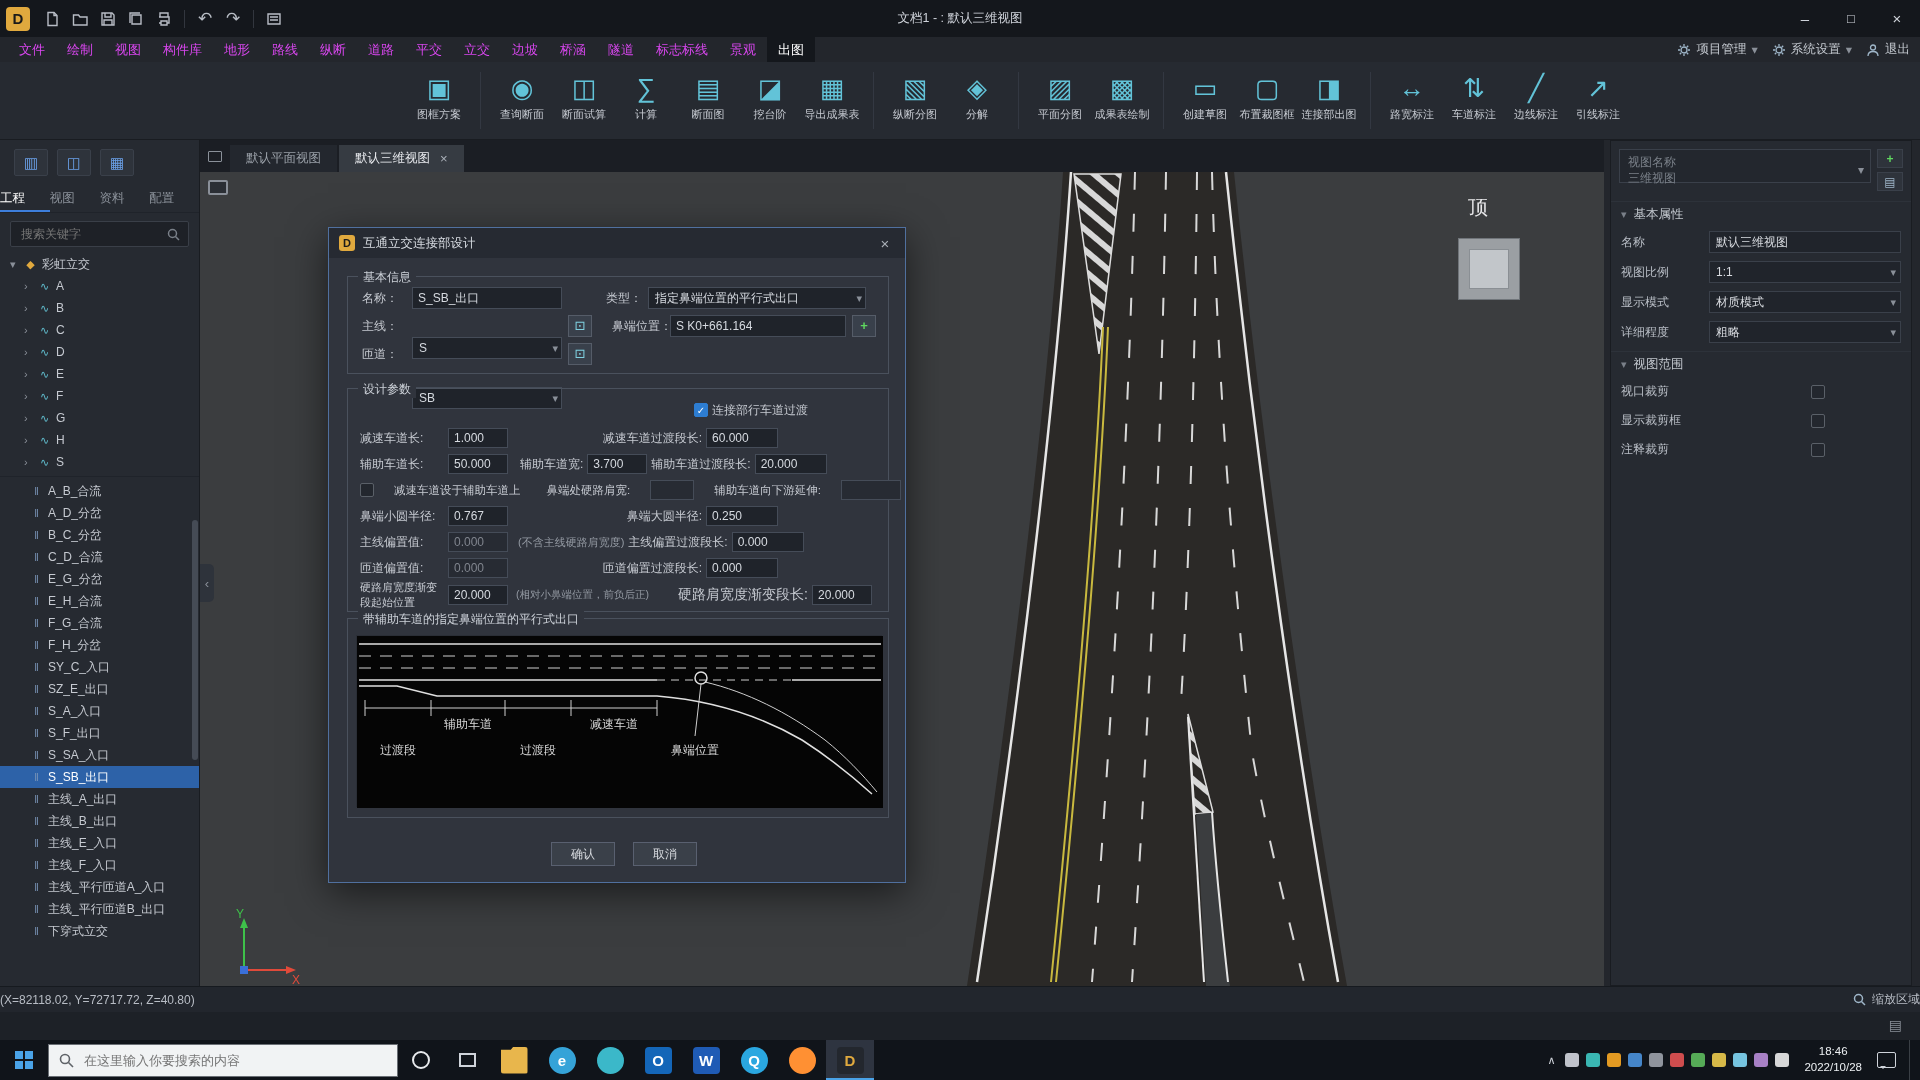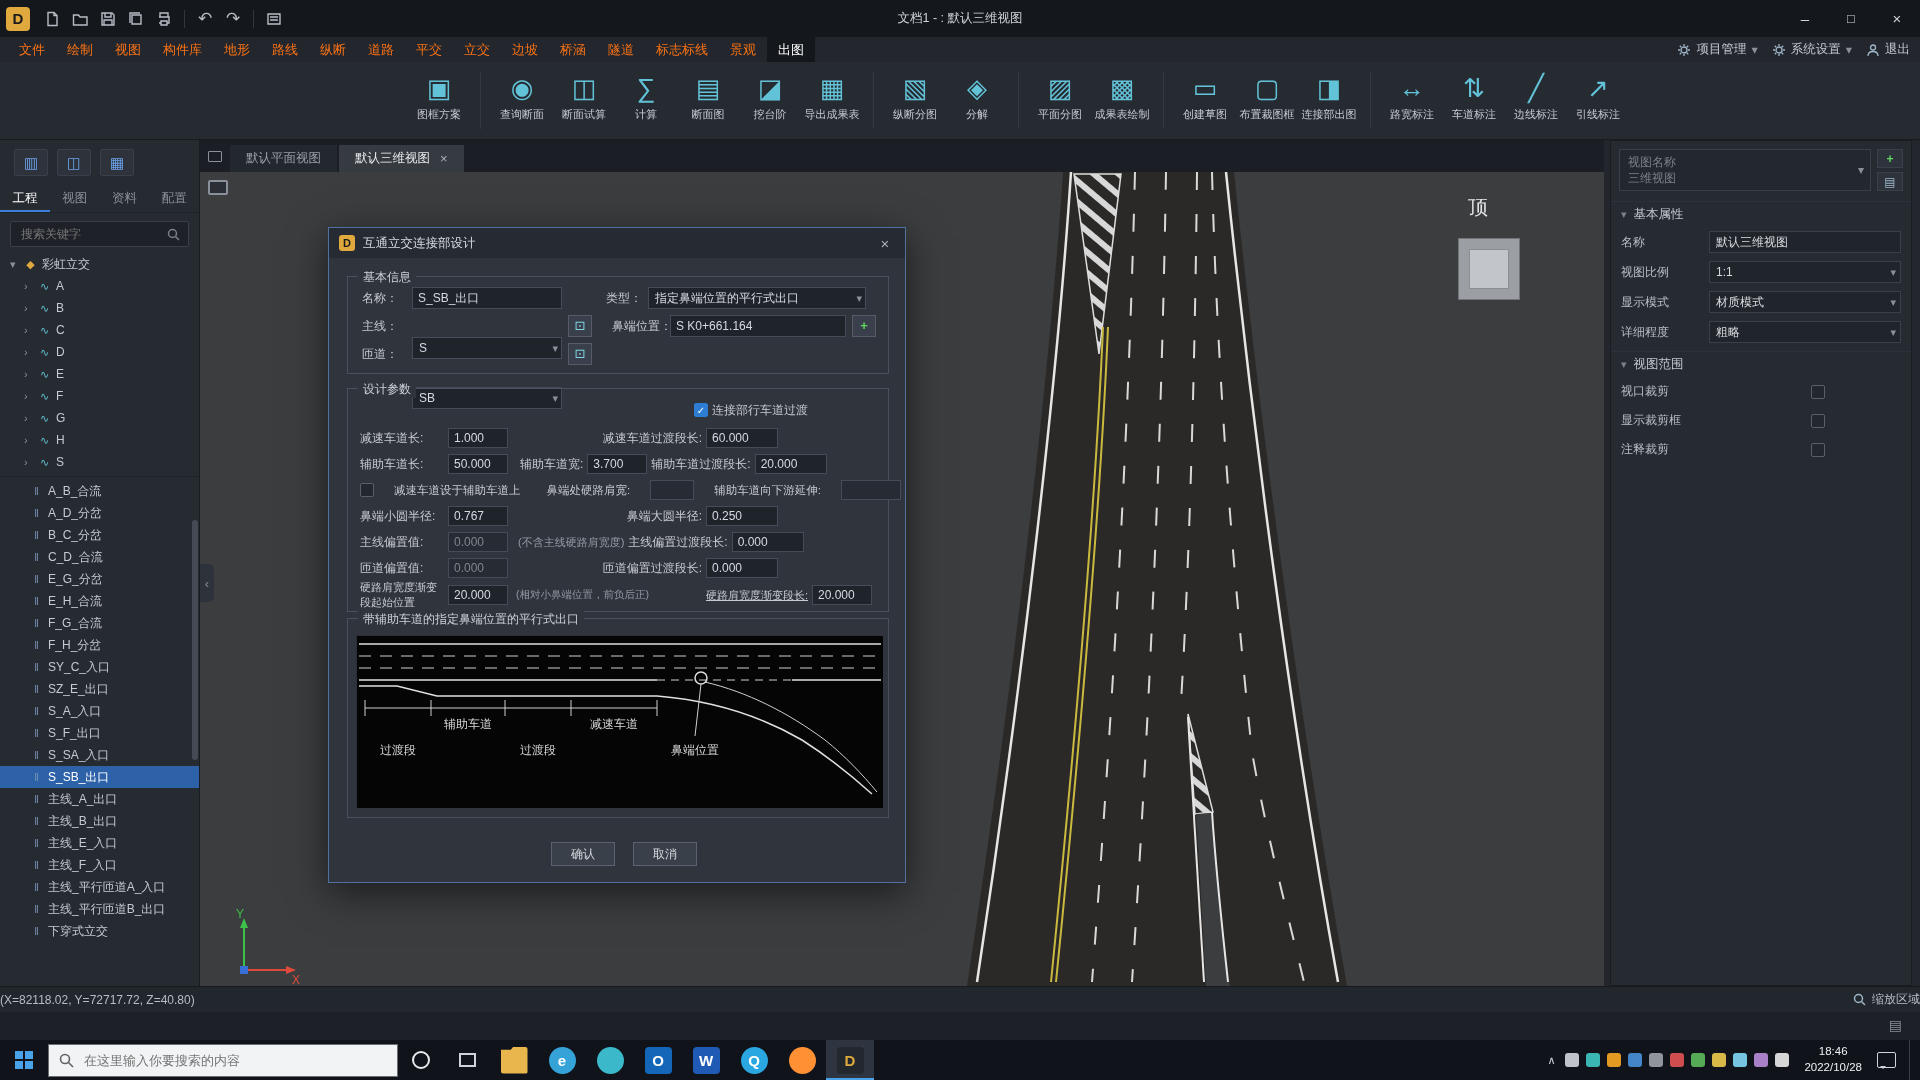--- a/index.html
+++ b/index.html
@@ -24,40 +24,40 @@
     display:flex;align-items:center;justify-content:center;border-radius:4px;margin-right:8px;}
   .qa{width:28px;height:26px;display:flex;align-items:center;justify-content:center;color:#b8bdc5;border-radius:2px;}
   .qa svg{stroke:#b8bdc5;fill:none;stroke-width:1.4;}
   .qa-sep{width:1px;height:18px;background:#32363e;margin:0 6px;}
   .qa.txt{font-size:17px;color:#b8bdc5;}
   #win-title{position:absolute;left:50%;transform:translateX(-50%);font-size:12.5px;color:#cfd3da;white-space:nowrap;}
   .winbtns{position:absolute;right:0;top:0;height:37px;display:flex;}
   .winbtn{width:46px;height:37px;display:flex;align-items:center;justify-content:center;color:#cfd3da;font-size:15px;}
   
   #menubar{position:absolute;left:0;top:37px;right:0;height:25px;background:#23262c;display:flex;align-items:stretch;padding-left:8px;}
-  .mtab{padding:0 11px;line-height:25px;font-size:13px;color:#f97316;white-space:nowrap;}
+  .mtab{padding:0 11px;line-height:25px;font-size:13px;color:#d946ef;white-space:nowrap;}
   .mtab.active{background:#14171c;color:#ffffff;}
   #menu-right{position:absolute;right:10px;top:37px;height:25px;display:flex;align-items:center;gap:14px;font-size:12.5px;color:#c2c7ce;}
   #menu-right .mr{display:flex;align-items:center;gap:5px;}
   #menu-right svg{stroke:#9fb6c9;fill:none;stroke-width:1.3;}
   #menu-right .g-chevdown{color:#8a9099;}
   
   #ribbon{position:absolute;left:0;top:62px;right:0;height:78px;background:#262a31;border-bottom:1px solid #191c21;display:flex;padding-left:400px;}
   .rgroup{display:flex;padding:0 8px;align-items:flex-start;}
   .rsep{width:1px;background:#333842;margin:10px 2px;}
   .ritem{width:62px;padding-top:9px;display:flex;flex-direction:column;align-items:center;gap:2px;}
   .rglyph{font-size:26px;line-height:34px;height:34px;color:#62c3d8;}
   .rlabel{font-size:11px;color:#c6cad1;white-space:nowrap;}
   
   #sidebar{position:absolute;left:0;top:140px;width:200px;bottom:94px;background:#262a31;border-right:1px solid #191c21;}
   .side-icons{display:flex;gap:9px;padding:9px 0 4px 14px;}
   .side-icon{width:34px;height:27px;background:#2e333b;border:1px solid #3a404a;color:#6aa0e8;font-size:15px;
     display:flex;align-items:center;justify-content:center;border-radius:2px;}
   .side-tabs{display:flex;height:29px;border-bottom:1px solid #1f232a;margin-top:4px;}
-  .side-tab{flex:1;text-align:center;line-height:29px;font-size:12.5px;color:#8a9099;}
+  .side-tab{flex:1;text-align:left;line-height:29px;font-size:12.5px;color:#8a9099;}
   .side-tab.active{color:#ffffff;border-bottom:2px solid #3d7edb;}
   .side-search{margin:8px 10px 6px 10px;height:26px;background:#1e2127;border:1px solid #3a3f48;display:flex;align-items:center;padding:0 8px;border-radius:2px;}
   .side-search input{flex:1;background:transparent;border:none;outline:none;color:#aab0b8;font-size:12px;font-family:inherit;min-width:0;}
   .side-search svg{stroke:#7a8089;fill:none;stroke-width:1.5;}
   .trow{height:22px;display:flex;align-items:center;font-size:12px;color:#c6cad1;gap:5px;padding-left:10px;white-space:nowrap;}
   .trow .chev{color:#8a9099;width:9px;font-size:11px;flex:none;}
   .chev.exp::after{content:"▾";}
   .chev.col::after{content:"›";}
   .ticon{flex:none;font-size:11px;width:13px;text-align:center;}
   .ticon.root::after{content:"◆";color:#e0a93e;}
@@ -114,21 +114,21 @@
   .w44{width:44px;flex:none;}
   .ml-auto{margin-left:auto;}
   .note{color:#949aa3;font-size:11px;white-space:nowrap;}
   .dlg-btn{position:absolute;width:64px;height:24px;background:#3a4049;border:1px solid #596070;color:#d8dbe0;font-size:12px;
     display:flex;align-items:center;justify-content:center;top:614px;}
   #preview-box{position:absolute;left:8px;top:16px;width:526px;height:172px;background:#050505;border:1px solid #2a2e36;}
   
   #props{position:absolute;left:1610px;right:8px;top:140px;bottom:94px;background:#262a31;border:1px solid #191c21;}
   .props-title{height:30px;line-height:30px;padding-left:12px;font-size:13px;color:#d2d6dd;border-bottom:1px solid #1f232a;}
   .sel-row{display:flex;gap:6px;padding:8px 8px 6px 8px;}
-  .sel-box{flex:1;height:42px;border:1px solid #3a404a;background:#23272e;padding:4px 8px;color:#7a8089;font-size:12px;line-height:16px;position:relative;}
+  .sel-box{flex:1;height:34px;border:1px solid #3a404a;background:#23272e;padding:4px 8px;color:#7a8089;font-size:12px;line-height:16px;position:relative;}
   .sel-box .sel-chev{position:absolute;right:6px;top:12px;color:#8a9099;}
   .sel-btns{width:26px;display:flex;flex-direction:column;gap:4px;}
   .sel-mini{height:19px;background:#2e333b;border:1px solid #3a404a;color:#9fb6c9;font-size:12px;display:flex;align-items:center;justify-content:center;}
   .sect-h{height:26px;display:flex;align-items:center;gap:7px;padding-left:10px;color:#c2c7ce;font-size:12.5px;border-top:1px solid #2d323a;margin-top:4px;}
   .sect-h .g-chevdown{color:#7a8089;font-size:11px;}
   .prow2{height:30px;display:flex;align-items:center;padding:0 10px;gap:6px;}
   .prow2 .plabel{width:82px;flex:none;font-size:12px;color:#b8bdc5;}
   .pfield{flex:1;height:22px;background:#20242b;border:1px solid #3a404a;color:#d8dbe0;font-size:12px;line-height:20px;padding:0 6px;position:relative;}
   .pfield .sel-chev{position:absolute;right:4px;top:0;color:#8a9099;font-size:11px;}
   .crow{height:29px;display:flex;align-items:center;padding:0 10px;}
@@ -697,21 +697,21 @@
       <span class="plab w84">匝道偏置值:</span>
       <span class="inp w60 dim">0.000</span>
       <span class="plab ml-auto">匝道偏置过渡段长:</span>
       <span class="inp w72">0.000</span>
     </div>
 
     <div class="prow" style="top:192px;right:16px;height:28px;">
       <span class="plab w84" style="font-size:11px;line-height:15px;white-space:normal;">硬路肩宽度渐变段起始位置</span>
       <span class="inp w60">20.000</span>
       <span class="note" style="font-size:10.5px;margin-left:4px;">(相对小鼻端位置，前负后正)</span>
-      <span class="plab ml-auto" style="font-size:11px;text-decoration:underline;">硬路肩宽度渐变段长:</span>
+      <span class="plab ml-auto" style="font-size:14px;">硬路肩宽度渐变段长:</span>
       <span class="inp w60">20.000</span>
     </div>
   </div>
 
   <div class="fset" style="top:390px;height:200px;">
     <span class="legend">带辅助车道的指定鼻端位置的平行式出口</span>
     <div id="preview-box">
       <svg width="526" height="172" viewBox="0 0 526 172">
         <rect width="526" height="172" fill="#050505"></rect>
         <line x1="2" y1="8" x2="524" y2="8" stroke="#e0e0e0" stroke-width="1.5"></line>

